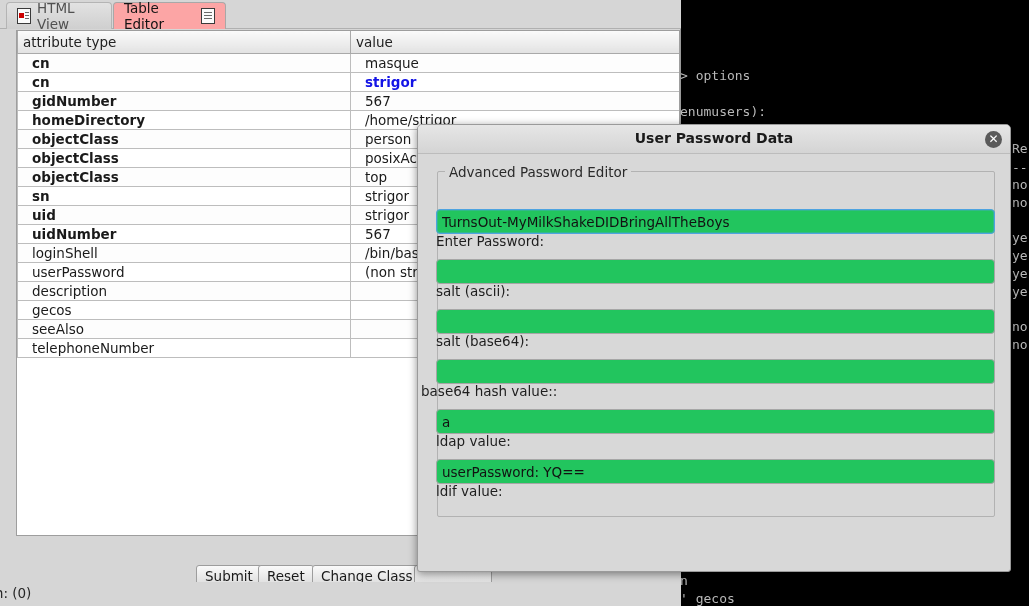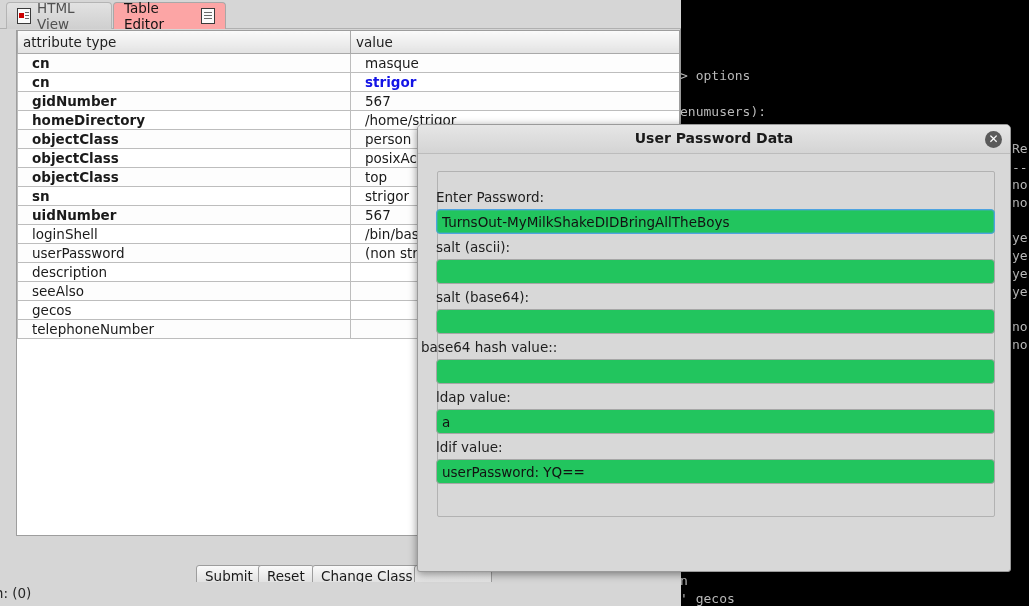--- a/index.html
+++ b/index.html
@@ -256,20 +256,21 @@
     padding: 0 4px;
     font-size: 13.5px;
     color: #2a2a2a;
   }
 
   .field-label {
     position: absolute;
     font-size: 13.5px;
     color: #1e1e1e;
     white-space: nowrap;
+    margin-top: 44px;
   }
   .text-input {
     position: absolute;
     left: 435px;
     width: 559px;
     height: 25px;
     background: #22c55e;
     border: 1px solid #a6a6a6;
     border-radius: 4px;
     box-sizing: border-box;
@@ -356,41 +357,45 @@
           </tr>
           <tr>
             <td class="attr-name bold">objectClass</td>
             <td class="val">top</td>
           </tr>
           <tr>
             <td class="attr-name bold">sn</td>
             <td class="val">strigor</td>
           </tr>
           <tr>
+            <td class="attr-name bold">uid</td>
+            <td class="val">strigor</td>
+          </tr>
+          <tr>
             <td class="attr-name bold">uidNumber</td>
             <td class="val">567</td>
           </tr>
           <tr>
             <td class="attr-name">loginShell</td>
             <td class="val">/bin/bash</td>
           </tr>
           <tr>
             <td class="attr-name">userPassword</td>
             <td class="val">(non string)</td>
           </tr>
           <tr>
             <td class="attr-name">description</td>
             <td class="val"></td>
           </tr>
           <tr>
+            <td class="attr-name">gecos</td>
+            <td class="val"></td>
+          </tr>
+          <tr>
             <td class="attr-name">seeAlso</td>
-            <td class="val"></td>
-          </tr>
-          <tr>
-            <td class="attr-name">gecos</td>
             <td class="val"></td>
           </tr>
           <tr>
             <td class="attr-name">telephoneNumber</td>
             <td class="val"></td>
           </tr>
         </tbody>
     </table>
   </div>
 
@@ -407,20 +412,21 @@
 </div>
 
 <div id="dialog">
 
   <div id="dialog-titlebar">
     <div id="dialog-title">User Password Data</div>
     <div id="dialog-close">✕</div>
   </div>
 
   <div id="group-box"></div>
+  <div id="group-legend">Advanced Password Editor</div>
 
   <div id="dialog-fields" style="position: absolute; left: -417px; top: -124px; width: 1029px; height: 606px; pointer-events: auto;">
       <div class="field-label" style="left: 435px; top: 188px;">Enter Password:</div>
       <input type="text" class="text-input focused" value="TurnsOut-MyMilkShakeDIDBringAllTheBoys" style="top: 208px;">
       <div class="field-label" style="left: 435px; top: 238px;">salt (ascii):</div>
       <input type="text" class="text-input" value="" style="top: 258px;">
       <div class="field-label" style="left: 435px; top: 288px;">salt (base64):</div>
       <input type="text" class="text-input" value="" style="top: 308px;">
       <div class="field-label" style="left: 420px; top: 338px;">base64 hash value::</div>
       <input type="text" class="text-input" value="" style="top: 358px;">

